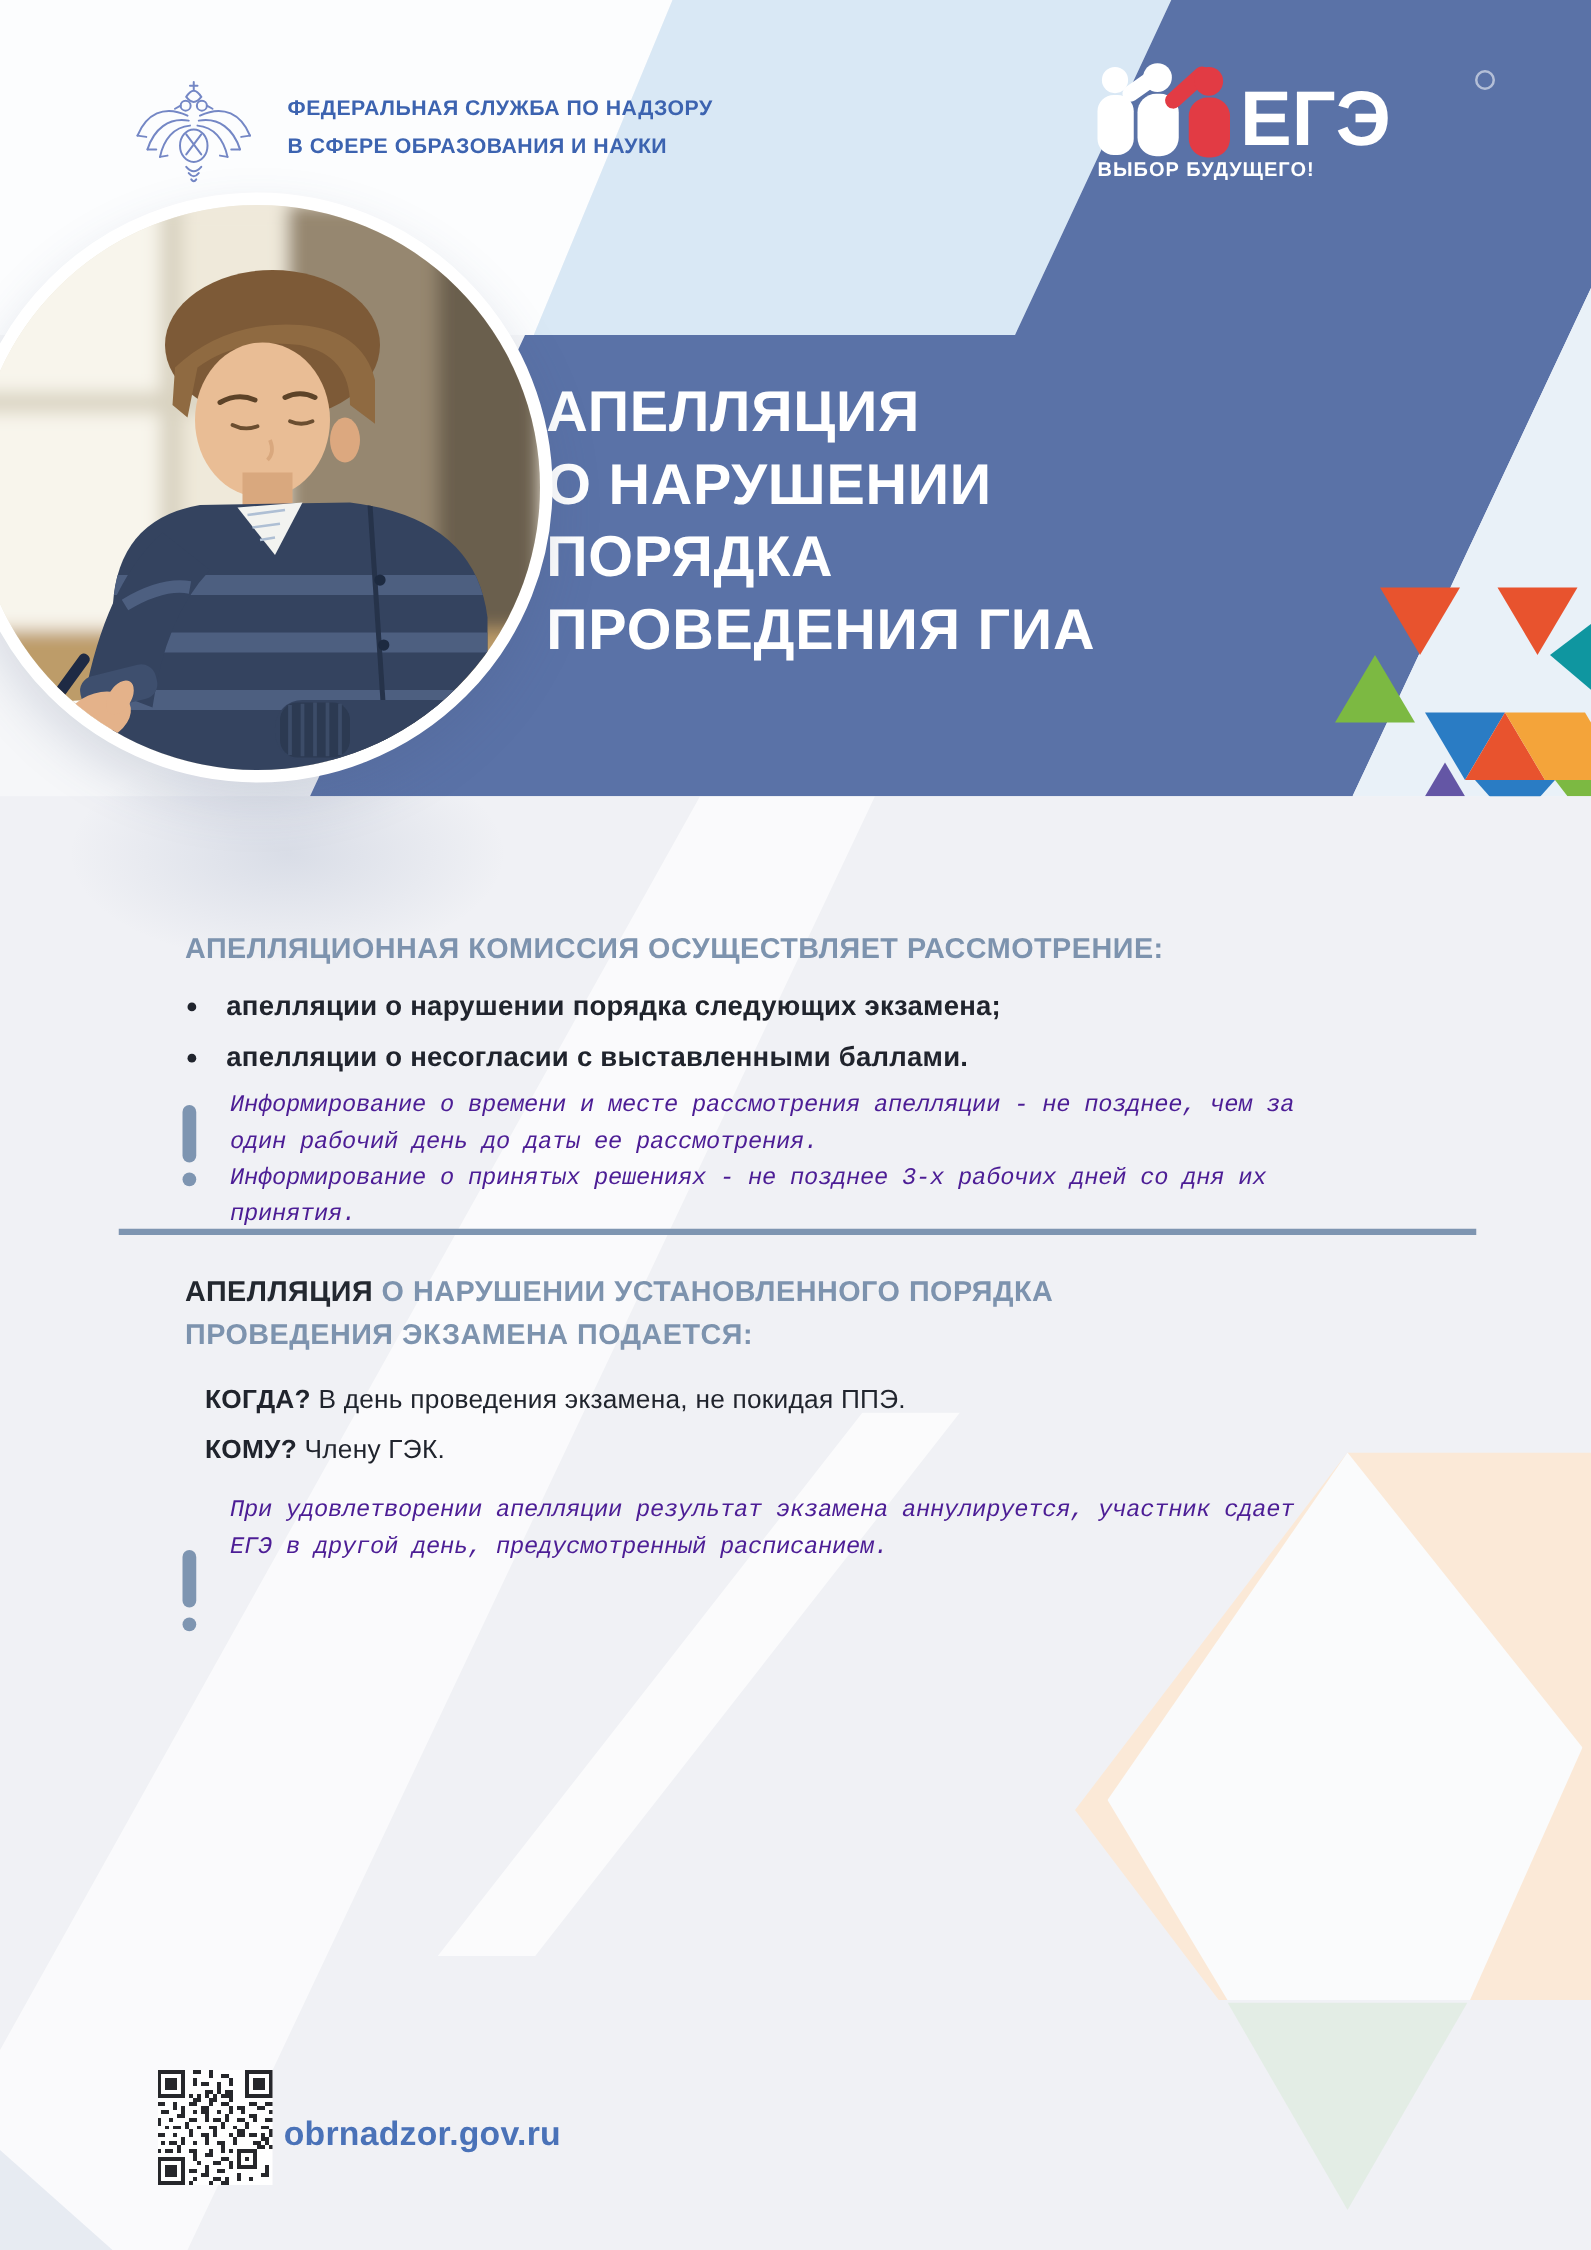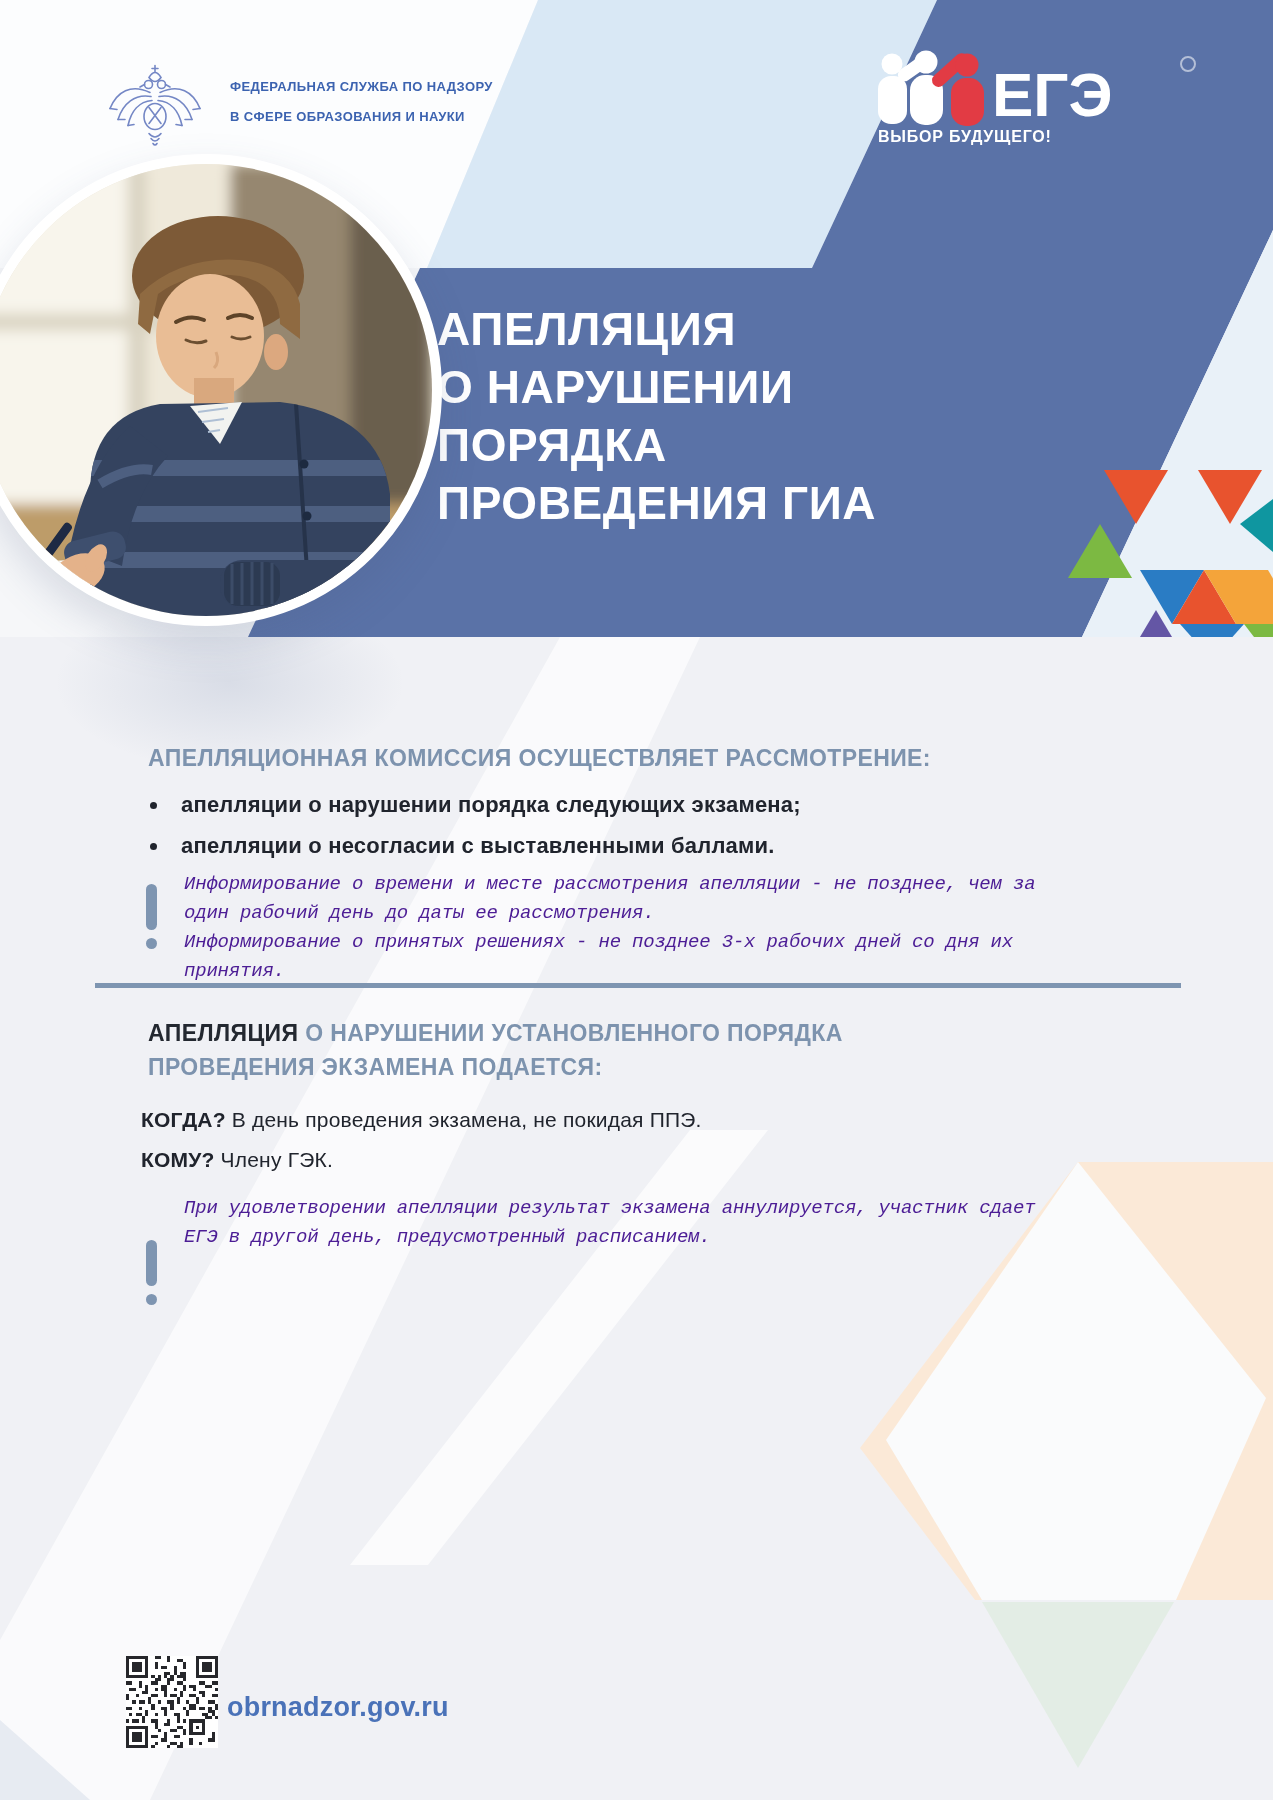--- a/index.html
+++ b/index.html
@@ -17,21 +17,21 @@
   .white-diamond{background:#fafbfc;clip-path:polygon(1078px 1162px,1266px 1398px,1176px 1600px,982px 1600px,886px 1440px);}
   .green-tri{background:#e3ede5;clip-path:polygon(982px 1602px,1174px 1602px,1078px 1768px);}
   .corner-tri{background:#e7ebf2;clip-path:polygon(0 1720px,90px 1800px,0 1800px);}
 
   
   .lightblue-para{background:#d9e8f5;clip-path:polygon(538px 0,937px 0,812px 268px,427px 268px);}
   .banner-blue{background:#5a72a7;clip-path:polygon(420px 268px,812px 268px,937px 0,1273px 0,1273px 230px,1082px 637px,248px 637px);}
   .wedge{background:#e9f1f8;clip-path:polygon(1273px 230px,1082px 637px,1273px 637px);}
 
   
-  .agency-text{left:230px;top:72px;color:#3c63b0;font-size:13px;font-weight:700;line-height:30px;letter-spacing:.4px;}
+  .agency-text{left:230px;top:72px;color:#3c63b0;font-size:17px;font-weight:700;line-height:30px;letter-spacing:.4px;}
   .ege-slogan{left:878px;top:128px;color:#ffffff;font-size:16px;font-weight:700;letter-spacing:.8px;}
   .deco-ring{left:1180px;top:56px;width:12px;height:12px;border:2px solid rgba(255,255,255,.55);border-radius:50%;}
 
   
   .title{left:437px;top:300px;color:#ffffff;font-size:46px;font-weight:700;line-height:58px;letter-spacing:.6px;white-space:nowrap;}
 
   
   .photo-ring{left:-30px;top:154px;width:452px;height:452px;border:10px solid #ffffff;border-radius:50%;overflow:hidden;background:#efe9dc;box-shadow:0 18px 40px rgba(70,90,130,.18);}
   .circle-shadow{left:40px;top:588px;width:380px;height:190px;background:radial-gradient(ellipse at center,rgba(96,116,156,.16),rgba(96,116,156,0) 65%);}
 
@@ -41,21 +41,21 @@
   .dark{color:#232830;}
   .gray-blue{color:#7d93ae;}
   .bullet-row{left:148px;display:flex;align-items:flex-start;color:#20242d;font-size:22px;font-weight:700;letter-spacing:.2px;}
   .bullet-dot{width:7px;height:7px;border-radius:50%;background:#20242d;margin:10px 24px 0 2px;flex:none;}
   .note-text{font-style:italic;font-size:19px;line-height:29px;color:#4c1d95;font-family:Liberation Mono, monospace;letter-spacing:-0.2px;}
   .note-text p{margin:0;}
   .excl{width:12px;}
   .excl .bar{width:11px;height:46px;border-radius:6px;background:#7e95b1;}
   .excl .dot{width:11px;height:11px;border-radius:50%;background:#7e95b1;margin-top:8px;}
   .divider{left:95px;top:983px;width:1086px;height:5px;background:#7e95b1;}
-  .qa-line{left:141px;font-size:21px;color:#20242d;letter-spacing:.2px;}
+  .qa-line{left:164px;font-size:21px;color:#20242d;letter-spacing:.2px;}
   .qa-line b{font-weight:700;}
 
   
   .site-url{left:227px;top:1692px;color:#4a72b8;font-size:27px;font-weight:700;letter-spacing:.2px;}
 </style>
 </head>
 <body>
 
 <div class="poster">
 

